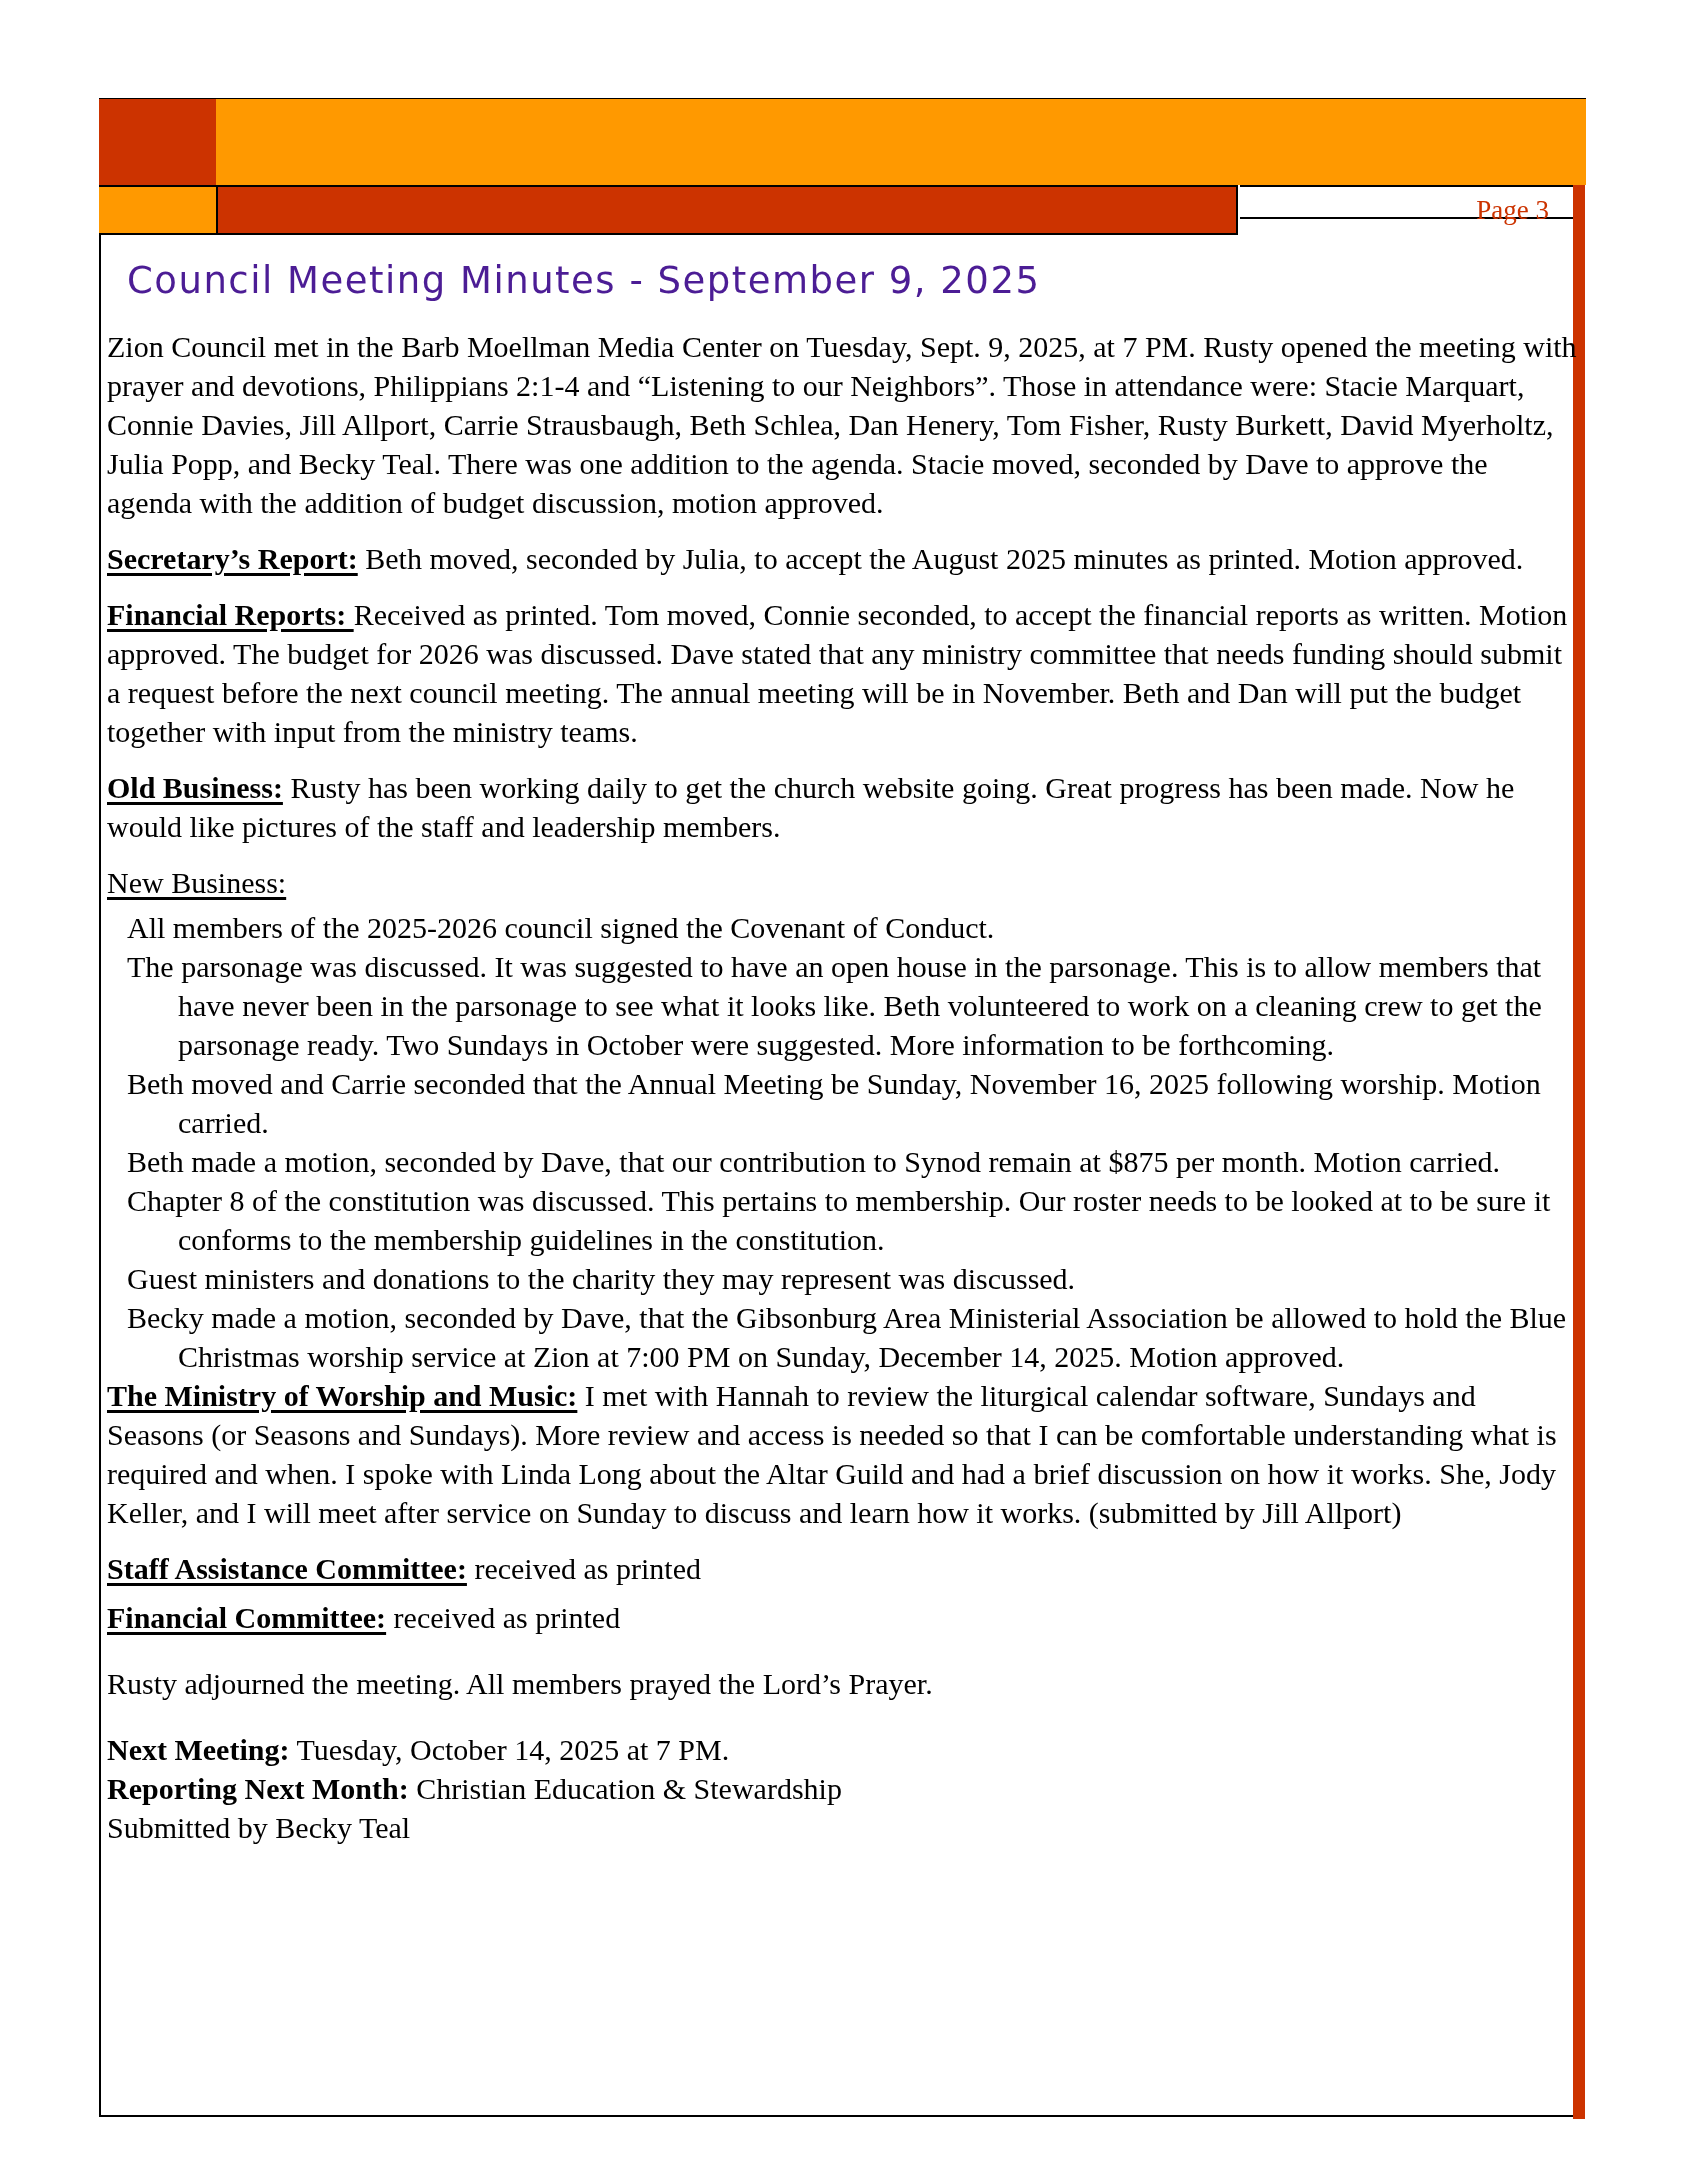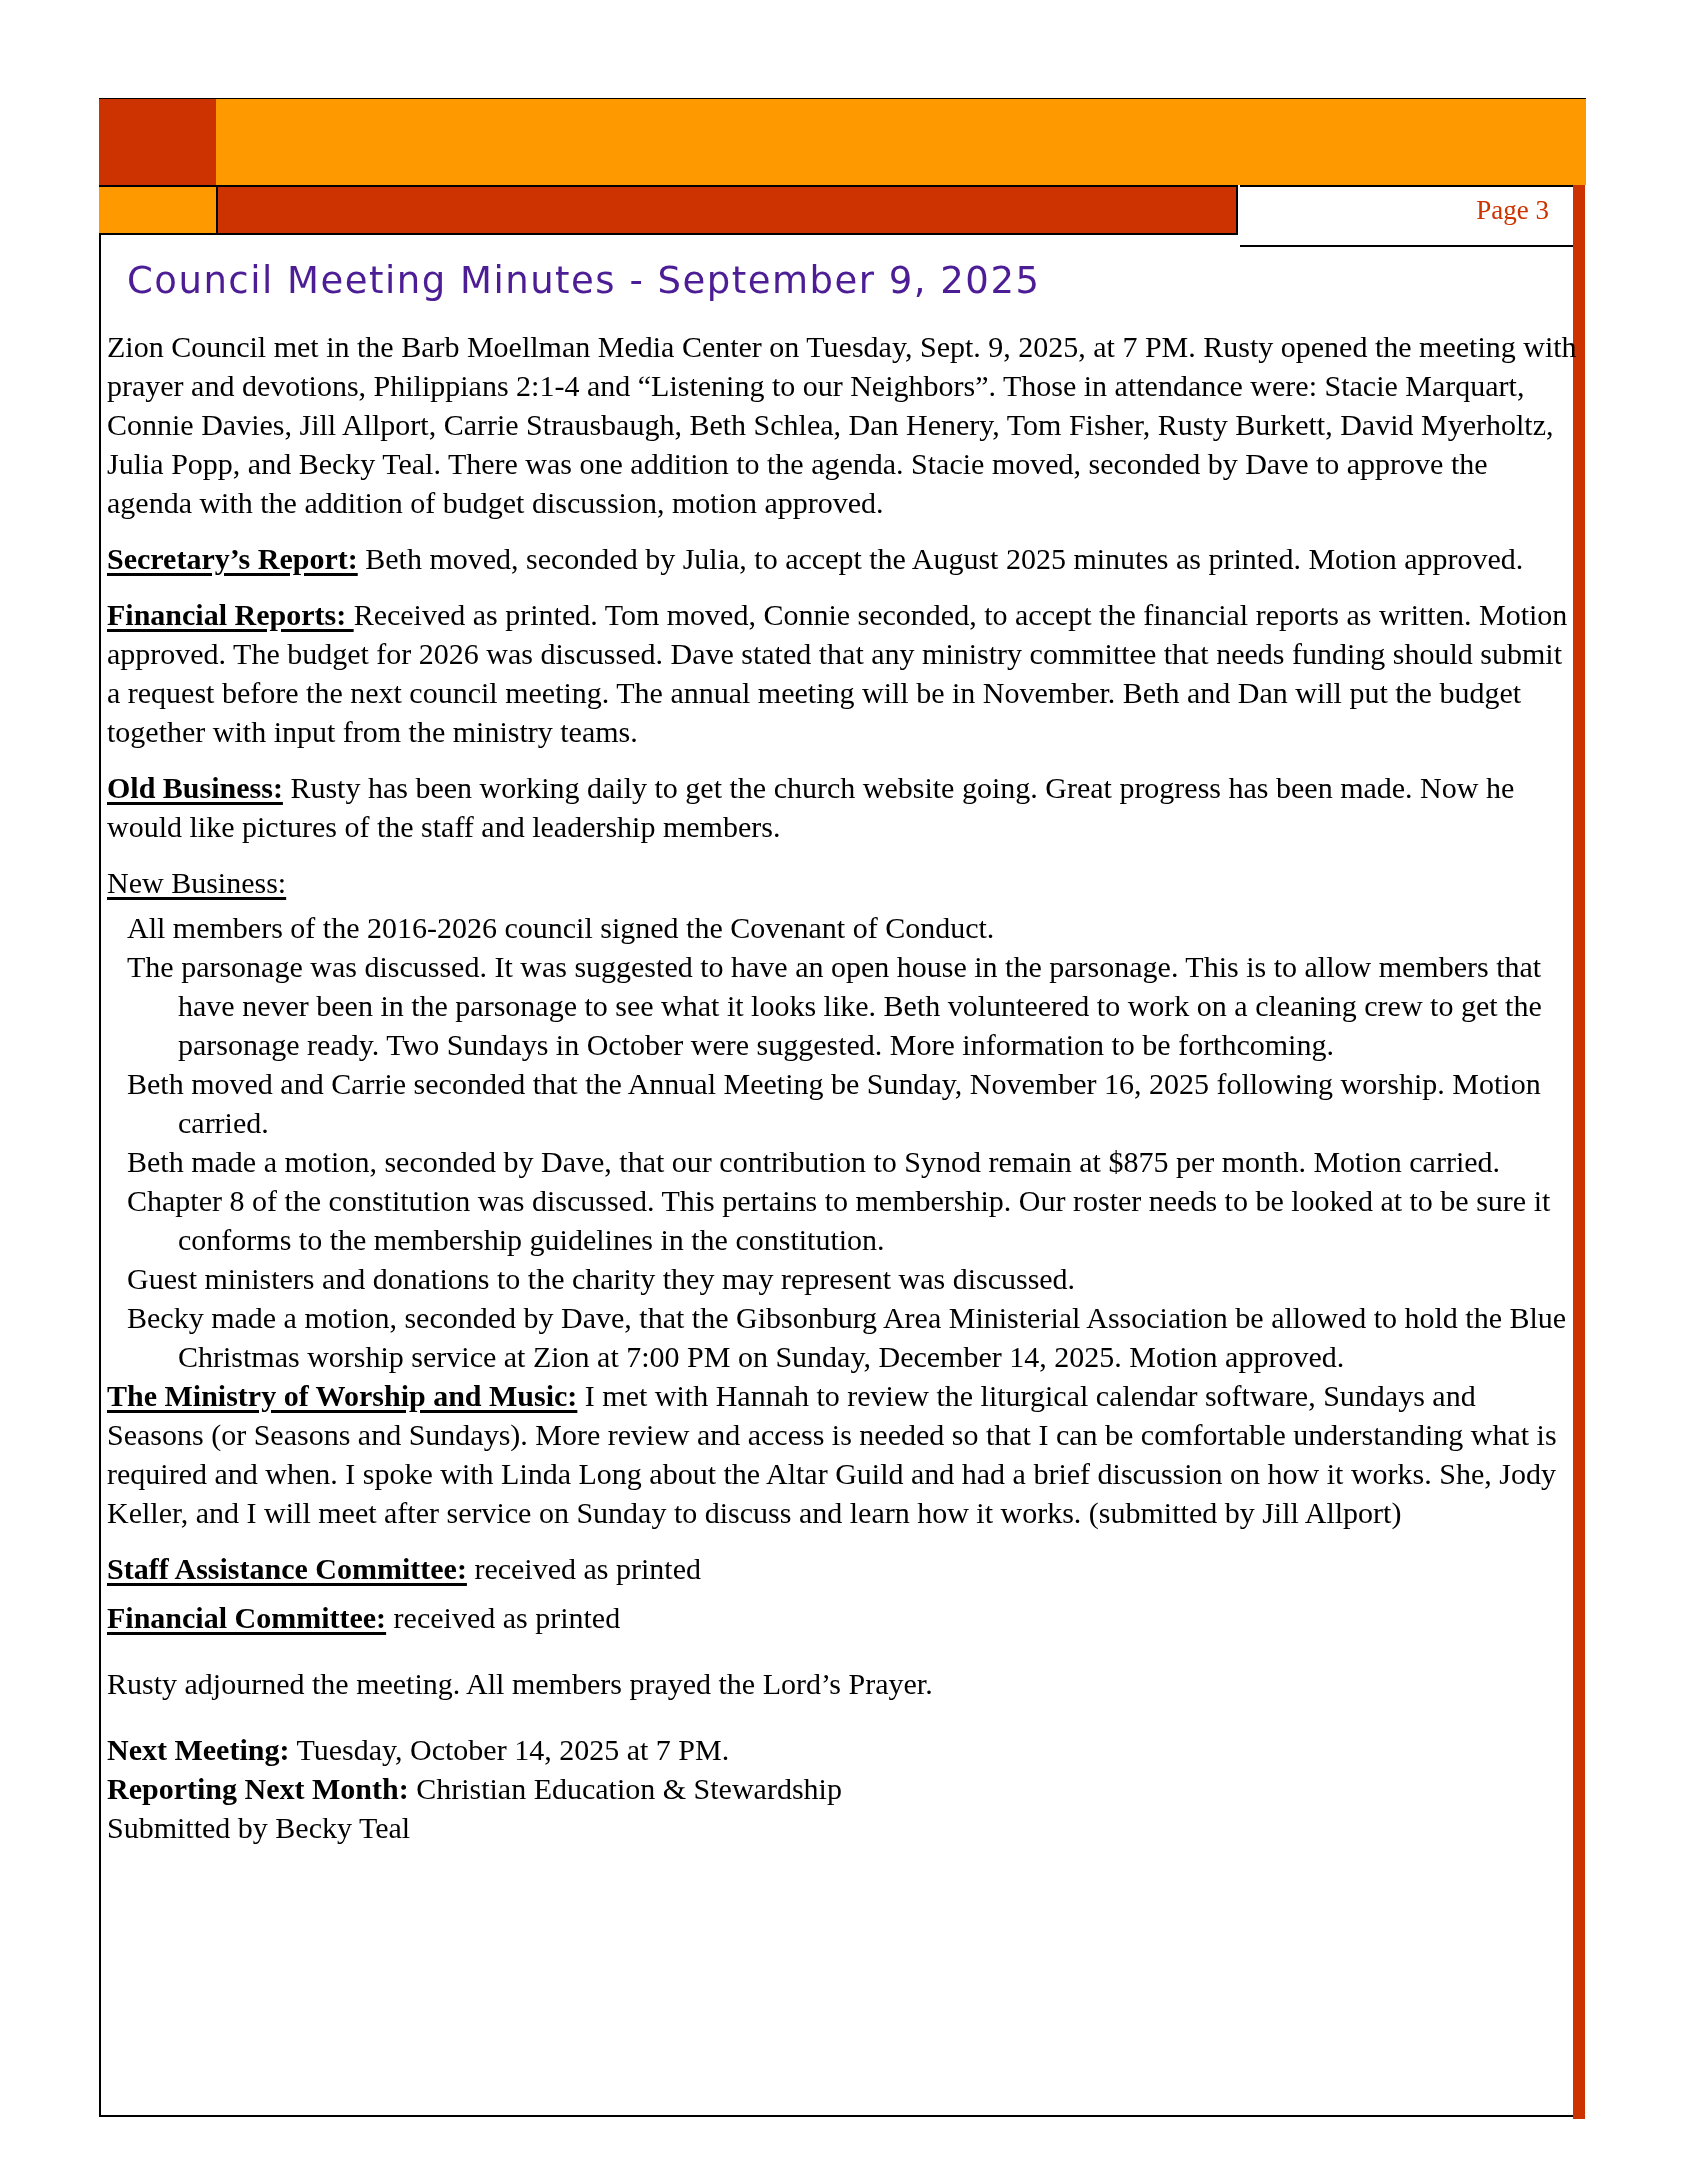--- a/index.html
+++ b/index.html
@@ -5,21 +5,21 @@
   html, body { margin: 0; padding: 0; background: #ffffff; }
   body { width: 1683px; height: 2178px; position: relative; overflow: hidden; }
   .frame {
     position: absolute; left: 99px; top: 99px; width: 1485px; height: 2018px;
     border: 2px solid #000; box-sizing: border-box; border-right: none;
   }
   .hdr-red-sq { position:absolute; left:99px; top:99px; width:117px; height:86px; background:#CC3300; }
   .hdr-orange { position:absolute; left:216px; top:99px; width:1370px; height:86px; background:#FF9900; }
   .hdr-orange-sq { position:absolute; left:99px; top:185px; width:117px; height:50px; background:#FF9900; border-top:2px solid #000; border-bottom:2px solid #000; box-sizing:border-box; }
   .hdr-red-bar { position:absolute; left:216px; top:185px; width:1022px; height:50px; background:#CC3300; border:2px solid #000; box-sizing:border-box; }
-  .hdr-page-box { position:absolute; left:1240px; top:185px; width:335px; height:62px; background:#fff; border-top:2px solid #000; border-bottom:2px solid #000; box-sizing:border-box; }
+  .hdr-page-box { position:absolute; left:1240px; top:185px; width:335px; height:34px; background:#fff; border-top:2px solid #000; border-bottom:2px solid #000; box-sizing:border-box; }
   .page-num {
     position:absolute; right:26px; top:8px; font-family:"Liberation Serif", serif;
     font-size:27px; color:#CC3300;
   }
   .right-bar { position:absolute; left:1573px; top:185px; width:12px; height:1934px; background:#CC3300; }
   .top-line { position:absolute; left:99px; top:98px; width:1487px; height:2px; background:#000; }
 
   .title {
     position:absolute; left:127px; top:259px; margin:0;
     font-family:"DejaVu Sans", sans-serif; font-size:37px; font-weight:normal;
@@ -66,21 +66,21 @@
   </p>
 
   <p class="gap">
     <span class="lbl">Old Business:</span><span> Rusty has been working daily to get the church website going. Great progress has been made.  Now he would like pictures of the staff and leadership members.</span>
   </p>
 
   <p class="gap">
     <span class="lbl-plain">New Business:</span>
   </p>
   <ul class="items">
-    <li>All members of the 2016-2026 council signed the Covenant of Conduct.</li>
+    <li>All members of the 2025-2026 council signed the Covenant of Conduct.</li>
     <li>The parsonage was discussed. It was suggested to have an open house in the parsonage.  This is to allow members that have never been in the parsonage to see what it looks like.  Beth volunteered to work on a cleaning crew to get the parsonage ready.  Two Sundays in October were suggested.  More information to be forthcoming.</li>
     <li>Beth moved and Carrie seconded that the Annual Meeting be Sunday, November 16, 2025 following worship. Motion carried.</li>
     <li>Beth made a motion, seconded by Dave, that our contribution to Synod remain at $875 per month.  Motion carried.</li>
     <li>Chapter 8 of the constitution was discussed.  This pertains to membership.  Our roster needs to be looked at to be sure it conforms to the membership guidelines in the constitution.</li>
     <li>Guest ministers and donations to the charity they may represent was discussed.</li>
     <li>Becky made a motion, seconded by Dave, that the Gibsonburg Area Ministerial Association be allowed to hold the Blue Christmas worship service at Zion at 7:00 PM on Sunday, December 14, 2025. Motion approved.</li>
   </ul>
 
   <p>
     <span class="lbl">The Ministry of Worship and Music:</span><span>  I met with Hannah to review the liturgical calendar software, Sundays and Seasons (or Seasons and Sundays).  More review and access is needed so that I can be comfortable understanding what is required and when.  I spoke with Linda Long about the Altar Guild and had a brief discussion on how it works. She, Jody Keller, and I will meet after service on Sunday to discuss and learn how it works.  (submitted by Jill Allport)</span>

